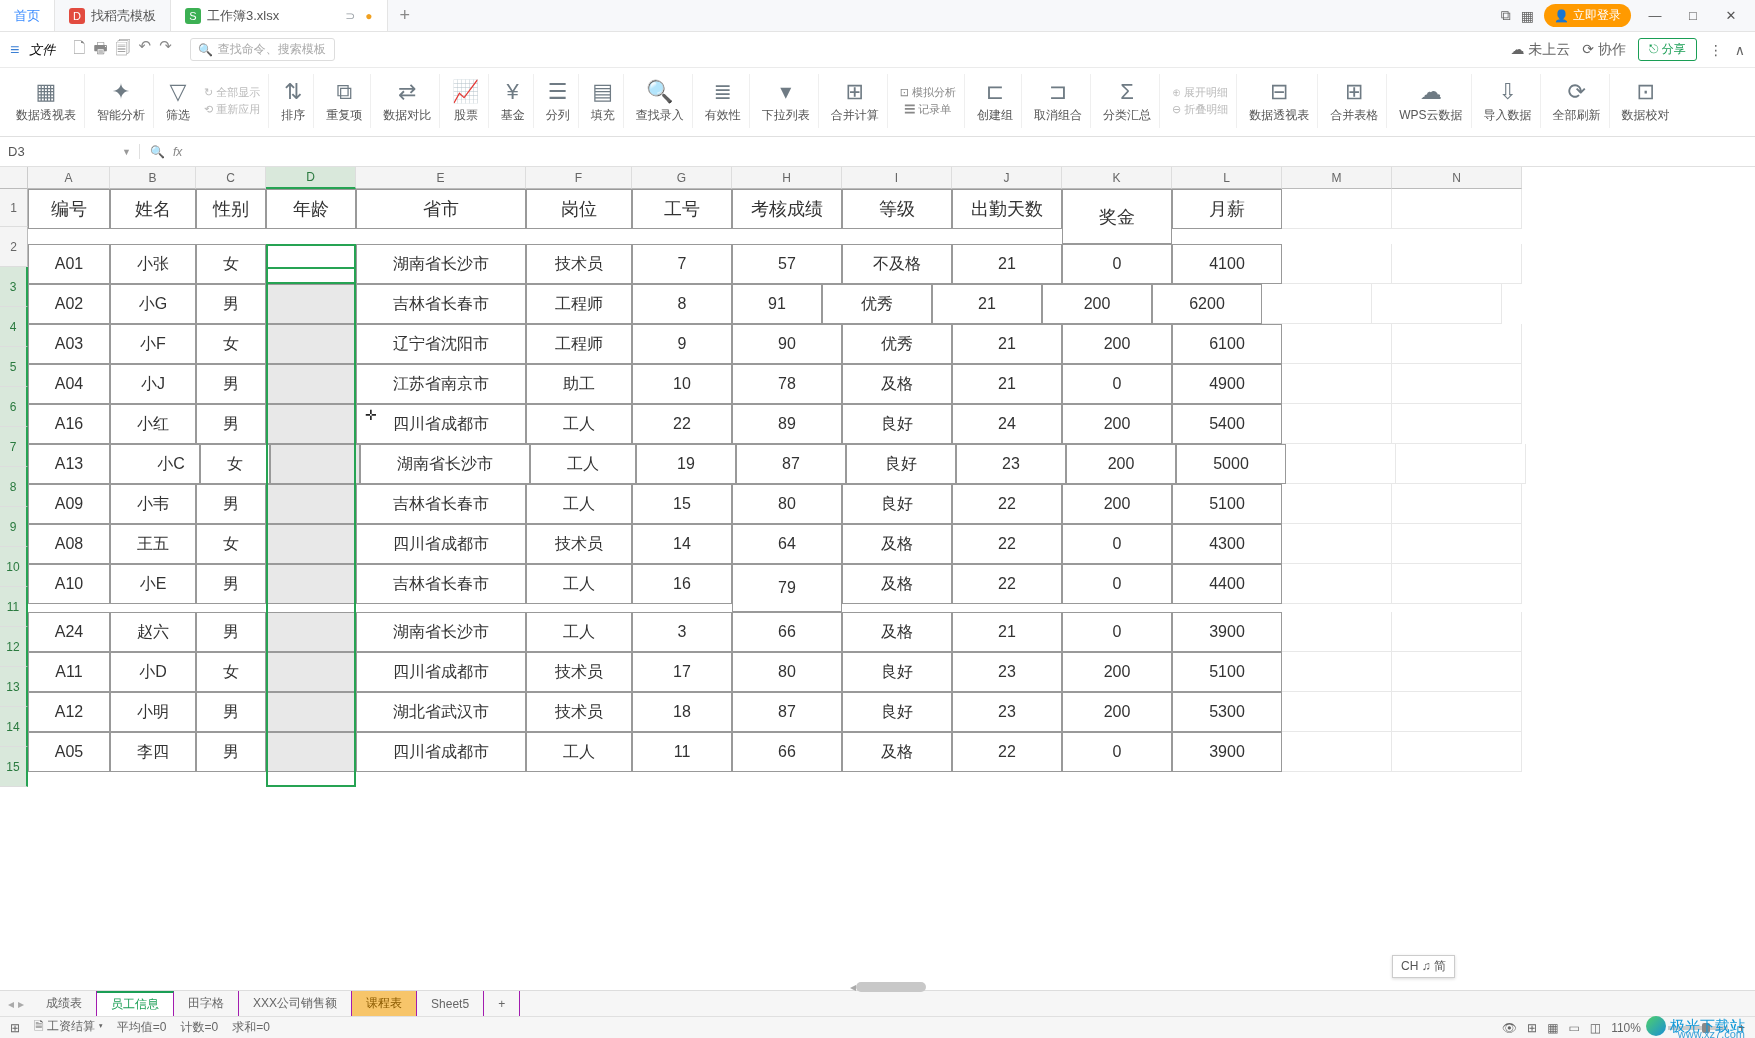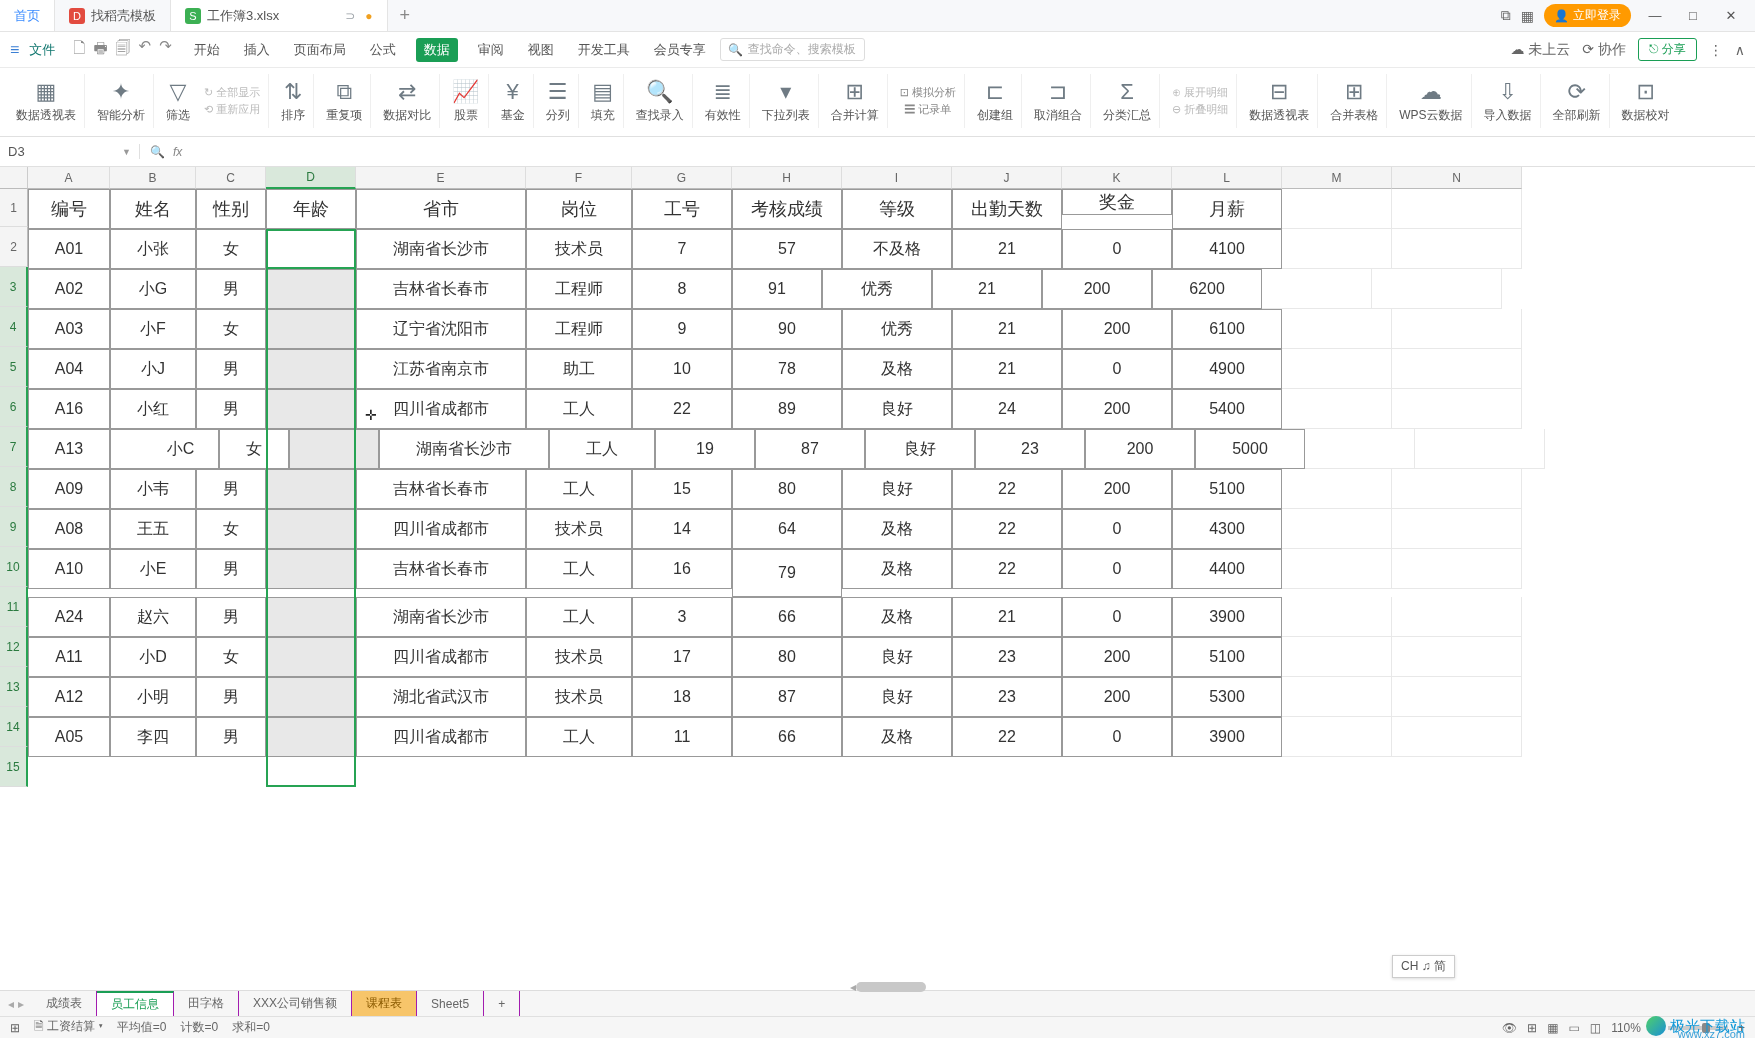--- a/index.html
+++ b/index.html
@@ -16,21 +16,21 @@
 .tab .dot{color:#f0a020;margin-left:4px;}
 .newtab{display:flex;align-items:center;padding:0 12px;color:#888;font-size:18px;cursor:pointer;}
 .spacer{flex:1;}
 .winbtns{display:flex;align-items:center;gap:10px;padding:0 10px;color:#555;}
 .winbtns .wb{width:28px;text-align:center;font-size:13px;}
 .login{background:#ff9a00;color:#fff;border-radius:12px;padding:3px 10px;font-size:12px;display:flex;align-items:center;gap:4px;}
 .winico{font-size:14px;color:#666;}
 
 .menubar{height:36px;display:flex;align-items:center;padding:0 10px;gap:10px;border-bottom:1px solid #ebebeb;font-size:13px;color:#555;}
 .menubar .burger{font-size:16px;color:#3b7fd4;}
-.menubar .file{color:#0f766e;}
+.menubar .file{color:#000000;font-style:italic;}
 .menubar .quick{display:flex;gap:8px;margin:0 8px;color:#888;}
 .menubar .quick span{font-size:15px;}
 .menus{display:flex;gap:16px;align-items:center;}
 .menus span{padding:4px 4px;cursor:pointer;}
 .menus .on{background:#1a9e55;color:#fff;border-radius:3px;padding:3px 8px;}
 .searchcmd{display:flex;align-items:center;gap:4px;color:#aaa;border:1px solid #ddd;border-radius:3px;padding:2px 8px;font-size:12px;}
 .menuright{margin-left:auto;display:flex;align-items:center;gap:12px;color:#666;}
 .sharebtn{border:1px solid #1a9e55;color:#1a9e55;border-radius:3px;padding:2px 10px;font-size:12px;}
 .menuright .ic{font-size:14px;}
 
@@ -114,31 +114,20 @@
 <div class="menubar">
   <span class="burger">≡</span>
   <span class="file">文件</span>
   <div class="quick">
     <span>🗋</span>
     <span>🖶</span>
     <span>🗐</span>
     <span>↶</span>
     <span>↷</span>
   </div>
-  <div class="menus">
-    <span>开始</span>
-    <span>插入</span>
-    <span>页面布局</span>
-    <span>公式</span>
-    <span class="on">数据</span>
-    <span>审阅</span>
-    <span>视图</span>
-    <span>开发工具</span>
-    <span>会员专享</span>
-  </div>
   <div class="searchcmd">🔍<span>查找命令、搜索模板</span></div>
   <div class="menuright">
     <span class="ic">☁ <span>未上云</span></span>
     <span class="ic">⟳ <span>协作</span></span>
     <span class="sharebtn">⎋ <span>分享</span></span>
     <span class="ic">⋮</span>
     <span class="ic">∧</span>
   </div>
 </div>
 
@@ -306,21 +295,21 @@
         <div class="cell head" style="width: 82px; height: 40px;">编号</div>
         <div class="cell head" style="width: 86px; height: 40px;">姓名</div>
         <div class="cell head" style="width: 70px; height: 40px;">性别</div>
         <div class="cell head" style="width: 90px; height: 40px;">年龄</div>
         <div class="cell head" style="width: 170px; height: 40px;">省市</div>
         <div class="cell head" style="width: 106px; height: 40px;">岗位</div>
         <div class="cell head" style="width: 100px; height: 40px;">工号</div>
         <div class="cell head" style="width: 110px; height: 40px;">考核成绩</div>
         <div class="cell head" style="width: 110px; height: 40px;">等级</div>
         <div class="cell head" style="width: 110px; height: 40px;">出勤天数</div>
-        <div class="cell head" style="width: 110px; height: 26px;">奖金</div>
+        <div class="cell head" style="width: 110px; height: 55px;">奖金</div>
         <div class="cell head" style="width: 110px; height: 40px;">月薪</div>
         <div class="cell" style="width: 110px; height: 40px;"></div>
         <div class="cell" style="width: 130px; height: 40px;"></div>
       </div>
       <div class="row">
         <div class="cell data" style="width: 82px; height: 40px;">A01</div>
         <div class="cell data" style="width: 86px; height: 40px;">小张</div>
         <div class="cell data" style="width: 70px; height: 40px;">女</div>
         <div class="cell data active" style="width: 90px; height: 40px;"></div>
         <div class="cell data" style="width: 170px; height: 40px;">湖南省长沙市</div>
@@ -393,21 +382,21 @@
         <div class="cell data" style="width: 110px; height: 40px;">89</div>
         <div class="cell data" style="width: 110px; height: 40px;">良好</div>
         <div class="cell data" style="width: 110px; height: 40px;">24</div>
         <div class="cell data" style="width: 110px; height: 40px;">200</div>
         <div class="cell data" style="width: 110px; height: 40px;">5400</div>
         <div class="cell" style="width: 110px; height: 40px;"></div>
         <div class="cell" style="width: 130px; height: 40px;"></div>
       </div>
       <div class="row">
         <div class="cell data" style="width: 82px; height: 40px;">A13</div>
-        <div class="cell data" style="width: 109px; height: 40px; padding-left: 32px;">小C</div>
+        <div class="cell data" style="width: 90px; height: 40px; padding-left: 32px;">小C</div>
         <div class="cell data" style="width: 70px; height: 40px;">女</div>
         <div class="cell data selcol" style="width: 90px; height: 40px;"></div>
         <div class="cell data" style="width: 170px; height: 40px;">湖南省长沙市</div>
         <div class="cell data" style="width: 106px; height: 40px;">工人</div>
         <div class="cell data" style="width: 100px; height: 40px;">19</div>
         <div class="cell data" style="width: 110px; height: 40px;">87</div>
         <div class="cell data" style="width: 110px; height: 40px;">良好</div>
         <div class="cell data" style="width: 110px; height: 40px;">23</div>
         <div class="cell data" style="width: 110px; height: 40px;">200</div>
         <div class="cell data" style="width: 110px; height: 40px;">5000</div>

